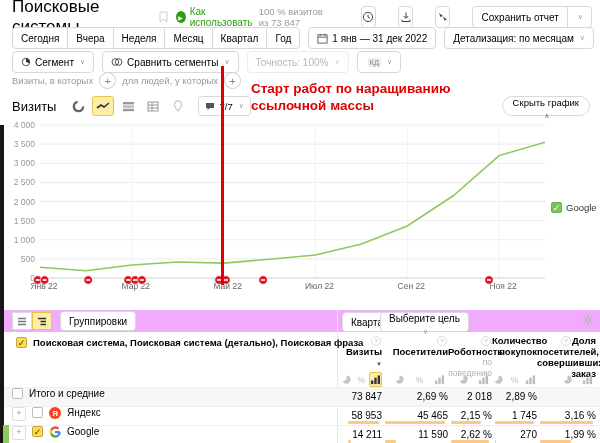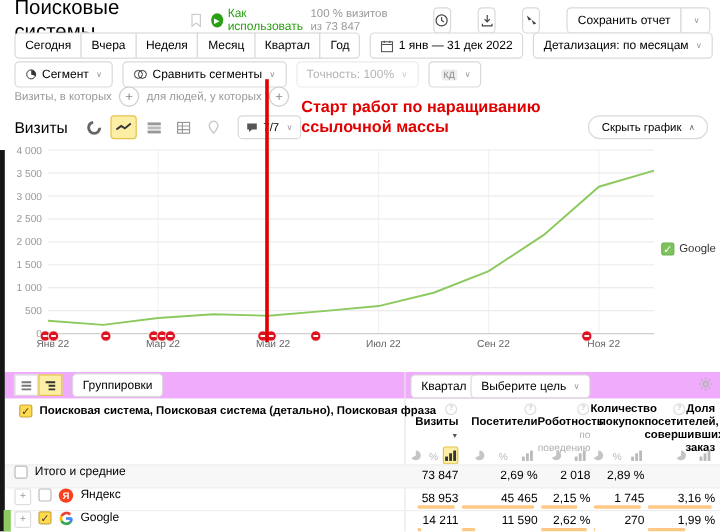--- a/index.html
+++ b/index.html
@@ -29,39 +29,39 @@
   #filters{position:absolute;left:12px;top:72px;display:flex;gap:6px;align-items:center;color:#999;font-size:9.5px;}
   .pluscirc{width:15px;height:15px;border:1px solid #ccc;border-radius:50%;display:inline-flex;
             align-items:center;justify-content:center;color:#888;font-size:11px;cursor:pointer;background:#fff;}
   #chartctl{position:absolute;left:12px;top:95px;right:10px;height:22px;display:flex;align-items:center;gap:3px;}
   #metric-label{font-size:13px;margin-right:8px;}
   .cticon{width:20px;height:18px;display:inline-flex;align-items:center;justify-content:center;
           border:1px solid transparent;border-radius:3px;cursor:pointer;}
   .cticon.sel{background:#fdeea6;border-color:#e4c44d;}
   #comments-btn{margin-left:6px;height:18px;font-size:9.5px;padding:0 6px;}
   #hide-chart{margin-left:auto;border:1px solid #d9d9d9;border-radius:11px;height:18px;
-              padding:0 10px;font-size:9.5px;display:flex;align-items:center;gap:4px;cursor:pointer;background:#fff;}
+              padding:0 10px;font-size:9.5px;display:flex;align-items:center;gap:4px;cursor:pointer;background:#fff;flex-direction:column;}
   #annotation{position:absolute;left:251px;top:80px;color:#e00000;font-weight:bold;font-size:13.5px;line-height:17px;}
   #redline{position:absolute;left:221px;top:66px;width:3px;height:219px;background:#e00000;z-index:5;}
   #chart{position:absolute;left:0;top:118px;width:600px;height:177px;}
   #legend{position:absolute;left:551px;top:202px;display:flex;align-items:center;gap:4px;font-size:9.5px;color:#333;}
   .cb{width:11px;height:11px;border:1px solid #b9b9b9;border-radius:2px;background:#fff;display:inline-flex;
       align-items:center;justify-content:center;font-size:9px;color:#333;box-sizing:border-box;}
   .cb.checked{background:#ffdb4d;border-color:#c9a642;}
   .cb.green{background:#7dc25e;border-color:#6cb14e;color:#fff;}
   #leftstrip{position:absolute;left:0;top:125px;bottom:0;width:4px;background:#161616;z-index:8;}
   #btoolbar{position:absolute;left:4px;right:0;top:310px;height:22px;background:#f0abfc;
             display:flex;align-items:center;padding-left:8px;}
   #vdivider{position:absolute;left:337px;top:310px;bottom:0;width:1px;background:#e7e7e7;}
   .viewtgl{width:18px;height:16px;border:1px solid #d9d9d9;background:#fff;display:inline-flex;
            align-items:center;justify-content:center;cursor:pointer;}
   .viewtgl.sel{background:#fdeea6;border-color:#e4c44d;}
   #groupings{margin-left:8px;height:18px;}
   #metrics-btn{position:absolute;left:342px;top:312px;height:18px;}
-  #goal-btn{position:absolute;left:392px;top:312px;height:18px;}
+  #goal-btn{position:absolute;left:380px;top:312px;height:18px;flex-direction:column;}
   #gear{position:absolute;right:6px;top:314px;color:#b5b5b5;cursor:pointer;}
   #dimhdr{position:absolute;left:16px;top:337px;display:flex;align-items:center;gap:6px;}
   #dimhdr-label{font-weight:bold;font-size:9.5px;white-space:nowrap;}
   #mcols{position:absolute;left:345px;right:4px;top:335px;display:grid;grid-template-columns:37px 66px 44px 45px 59px;}
   .mcol{text-align:right;font-size:9.5px;font-weight:bold;line-height:11px;}
   .mcol .sub{font-weight:normal;color:#b0b0b0;font-size:8.5px;}
   .mcol .q{display:inline-block;width:8px;height:8px;border:1px solid #ddd;border-radius:50%;
            color:#ccc;font-size:6px;line-height:8px;text-align:center;vertical-align:1px;margin-right:1px;}
   .sortmark{font-size:6px;color:#555;}
   #micons{position:absolute;left:345px;right:4px;top:372px;display:grid;grid-template-columns:37px 66px 44px 45px 59px;}

